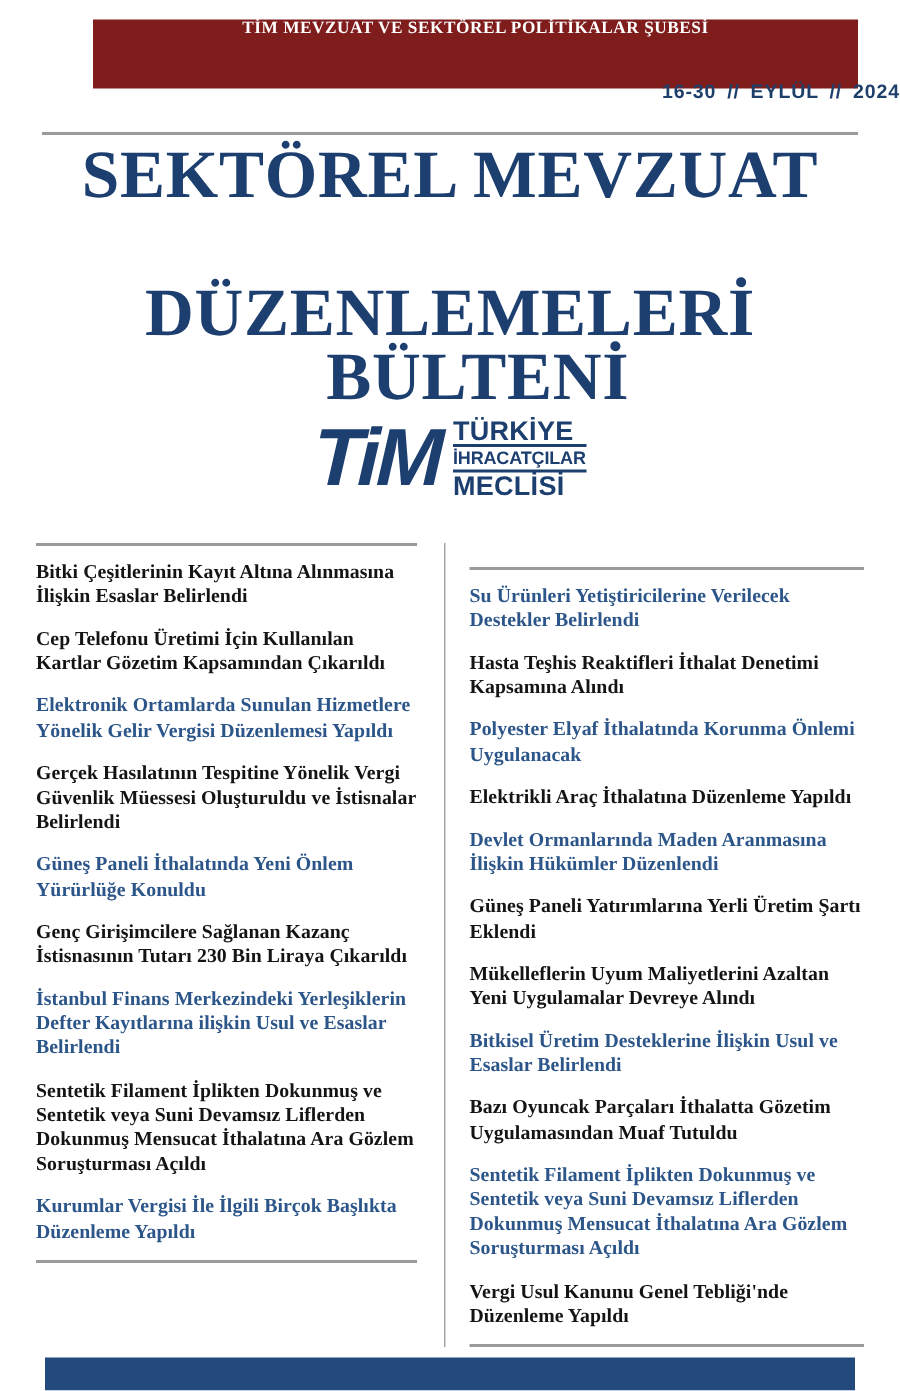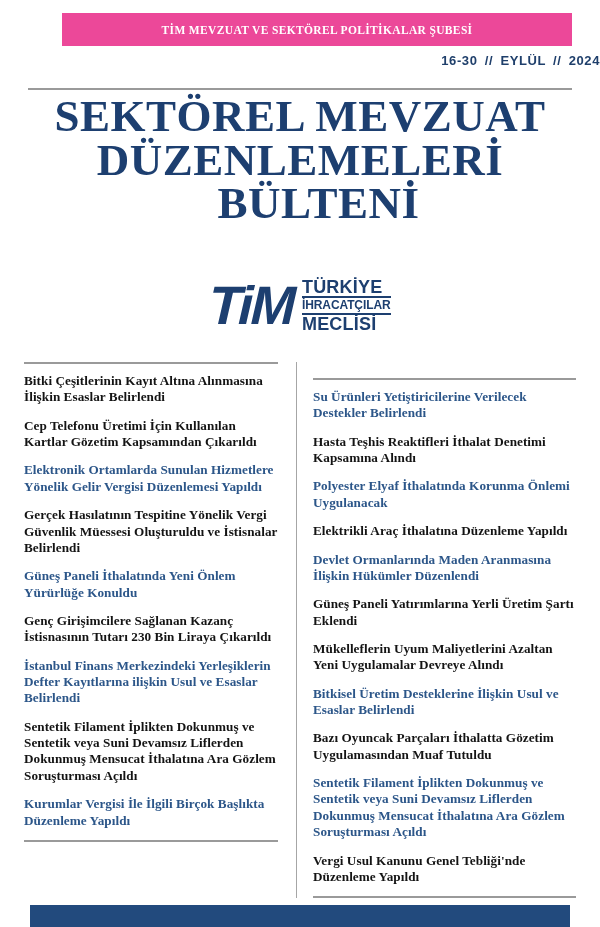--- a/index.html
+++ b/index.html
@@ -15,24 +15,23 @@
     font-family: "Liberation Serif", "DejaVu Serif", serif;
     -webkit-font-smoothing: antialiased;
   }
 
   
   .header-bar {
     position: absolute;
     left: 62px;
     top: 13px;
     width: 510px;
-    height: 33px;
-    background: #ec4899;
-    display: flex;
-    align-items: center;
+    height: 46px;
+    background: #7f1d1d;
+    display: flex;
     justify-content: center;
   }
   .header-bar-title {
     color: #ffffff;
     font-family: "Liberation Serif", "DejaVu Serif", serif;
     font-weight: bold;
     font-size: 11.5px;
     letter-spacing: 0.35px;
     text-align: center;
     white-space: nowrap;
@@ -80,20 +79,21 @@
   }
   .masthead .line1 {
     font-size: 45px;
     letter-spacing: 0.5px;
     display: block;
   }
   .masthead .line2 {
     font-size: 45px;
     letter-spacing: 0.5px;
     display: block;
+    margin-top: 48px;
   }
   .masthead .line3 {
     font-size: 45px;
     letter-spacing: 0.5px;
     display: block;
     padding-left: 37px;
   }
 
   
   .logo-wrap {

